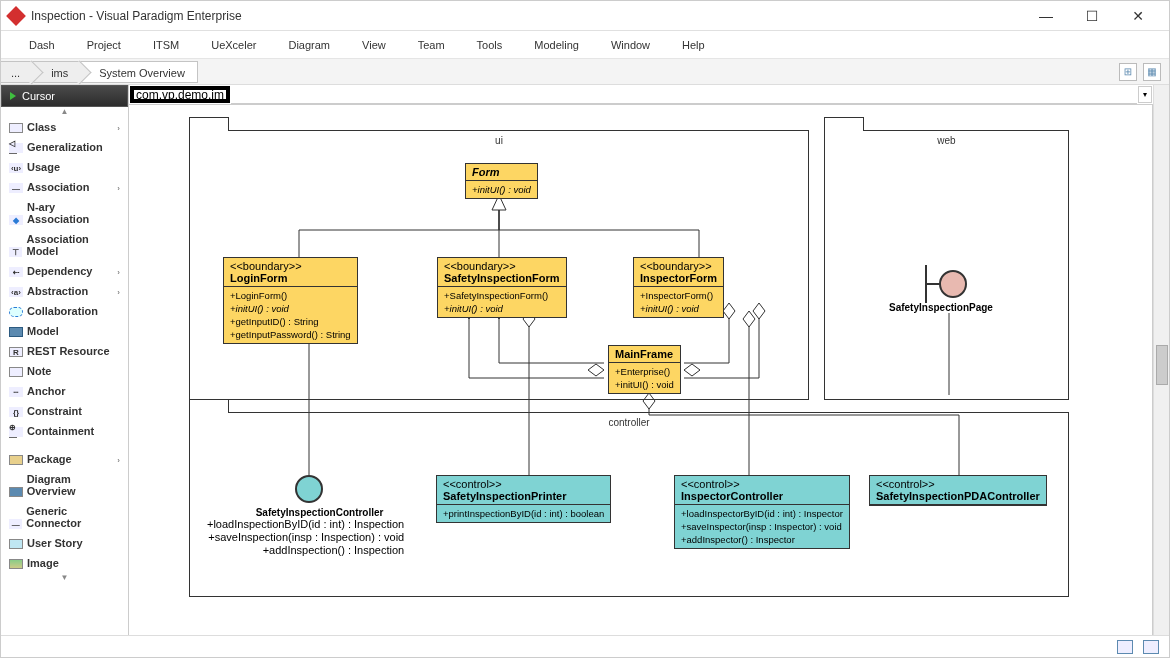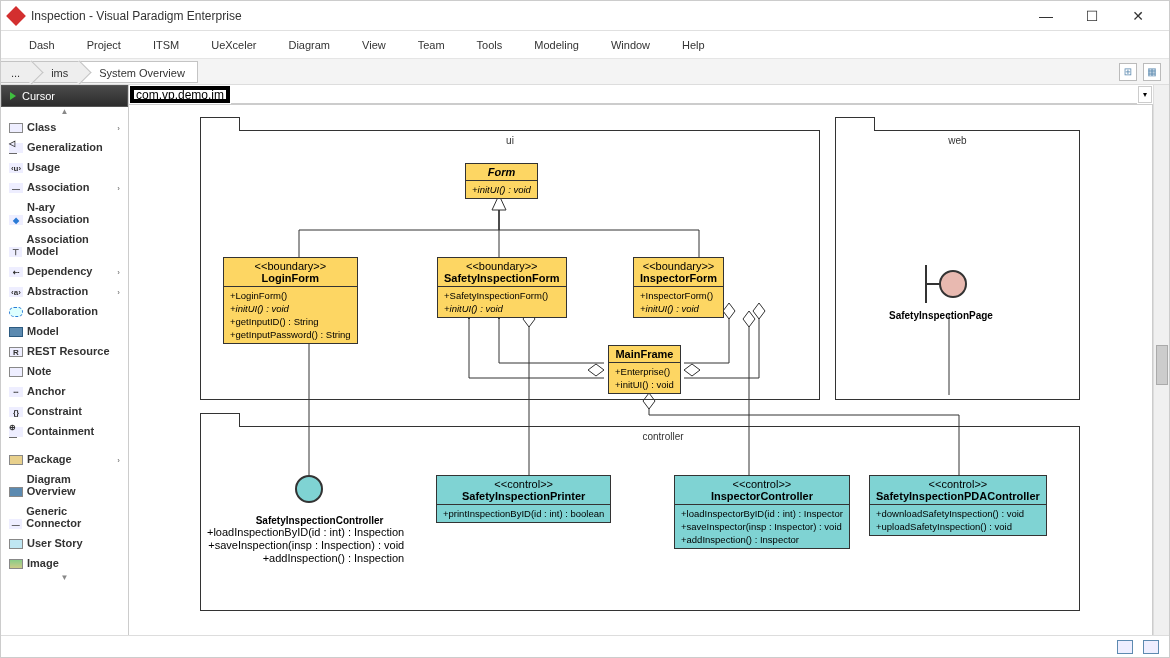--- a/index.html
+++ b/index.html
@@ -42,41 +42,41 @@
 
 
 .canvas-col { flex: 1; display: flex; flex-direction: column; min-width: 0; }
 .pkg-bar { height: 20px; border-bottom: 1px solid #ccc; display: flex; }
 .pkg-bar input { width: 100px; border: 4px solid #000000; font-size: 12px; padding: 1px 2px; margin: 1px; }
 .pkg-bar .run-line { flex: 1; border-bottom: 1px solid #ccc; margin-top: 9px; }
 .pkg-bar .drop { width: 14px; border: 1px solid #ccc; text-align: center; font-size: 8px; line-height: 16px; margin: 1px; }
 .canvas { flex: 1; position: relative; background: #fff; border-right: 1px solid #ccc; }
 
 
-.pkg { position: absolute; border: 1px solid #333; margin-left: 11px; }
+.pkg { position: absolute; border: 1px solid #333; }
 .pkg-tab { position: absolute; top: -14px; left: -1px; width: 40px; height: 14px; border: 1px solid #333; border-bottom: none; background: #fff; }
 .pkg-label { position: absolute; top: 4px; width: 100%; text-align: center; font-size: 10px; color: #333; }
 
 
 .cls { position: absolute; background: #fdd663; border: 1px solid #333; font-size: 10px; }
 .cls.blue { background: #7fd3d3; }
-.cls .head { text-align: center; padding: 2px 6px; border-bottom: 1px solid #333; }
+.cls .head { text-align: left; padding: 2px 6px; border-bottom: 1px solid #333; }
 .cls .head .ster { font-size: 11px; }
 .cls .head .nm { font-weight: bold; }
 .cls .ops { padding: 2px 6px; }
 .cls .ops div { white-space: nowrap; font-size: 9.5px; line-height: 13px; }
 .cls .ital { font-style: italic; }
 
 
 .bctrl { position: absolute; }
 .circ { width: 28px; height: 28px; border: 2px solid #333; border-radius: 50%; background: #7fd3d3; }
 .circ.pink { background: #e8b9b0; }
 .bline { position: absolute; width: 2px; height: 38px; background: #333; left: -14px; top: -5px; }
 .bhead { position: absolute; width: 16px; height: 2px; background: #333; left: -14px; top: 13px; }
-.ctrl-label { text-align: center; font-size: 10px; font-weight: bold; margin-top: 12px; white-space: nowrap; }
+.ctrl-label { text-align: center; font-size: 10px; font-weight: bold; margin-top: 4px; white-space: nowrap; }
 .ctrl-ops { font-size: 9.5px; white-space: nowrap; line-height: 13px; text-align: right; }
 .ctrl-ops div { white-space: nowrap; }
 
 svg.wires { position: absolute; inset: 0; width: 100%; height: 100%; pointer-events: none; }
 
 
 .vscroll { width: 16px; background: #f0f0f0; border-left: 1px solid #ddd; position: relative; }
 .vscroll .thumb { position: absolute; top: 260px; left: 2px; width: 12px; height: 40px; background: #ccc; border: 1px solid #aaa; }
 
 
@@ -260,21 +260,21 @@
       <div class="pkg" style="left:60px; top:25px; width:620px; height:270px;">
         <div class="pkg-tab"></div>
         <div class="pkg-label">ui</div>
       </div>
 
       <div class="pkg" style="left:695px; top:25px; width:245px; height:270px;">
         <div class="pkg-tab"></div>
         <div class="pkg-label">web</div>
       </div>
 
-      <div class="pkg" style="left:60px; top:321px; width:880px; height:185px;padding-left:23px;">
+      <div class="pkg" style="left:60px; top:307px; width:880px; height:185px;">
         <div class="pkg-tab"></div>
         <div class="pkg-label">controller</div>
       </div>
 
       <div class="cls" style="left:336px; top:58px;">
         <div class="head">
             <div class="nm ital">Form</div>
           </div>
         <div class="ops">
             <div class="ital">+initUI() : void</div>
@@ -356,33 +356,29 @@
       </div>
 
       <div class="cls blue" style="left:545px; top:370px;">
         <div class="head">
             <div class="ster">&lt;&lt;control&gt;&gt;</div>
             <div class="nm">InspectorController</div>
           </div>
         <div class="ops">
           <div>+loadInspectorByID(id : int) : Inspector</div>
           <div>+saveInspector(insp : Inspector) : void</div>
-          <div>+addInspection() : Inspector</div>
+          <div>+addInspector() : Inspector</div>
         </div>
       </div>
 
       <div class="cls blue" style="left:740px; top:370px;">
         <div class="head">
             <div class="ster">&lt;&lt;control&gt;&gt;</div>
             <div class="nm">SafetyInspectionPDAController</div>
           </div>
-        <div class="ops">
-          <div>+downloadSafetyInspection() : void</div>
-          <div>+uploadSafetyInspection() : void</div>
-        </div>
       </div>
 
     </div>
   </div>
 
   <div class="vscroll">
     <div class="thumb"></div>
   </div>
 </div>
 

